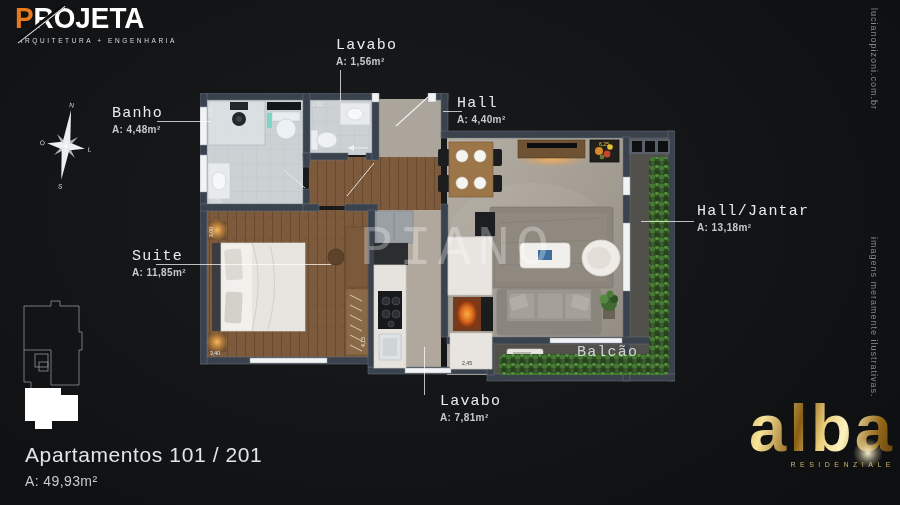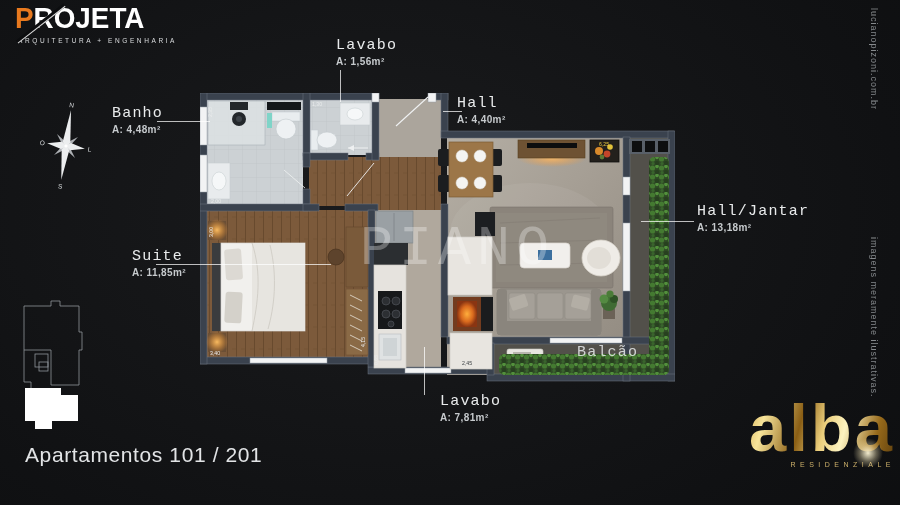--- a/index.html
+++ b/index.html
@@ -366,20 +366,21 @@
       <path d="M6 8 L33 8 L33 3 L42 3 L42 8 L61 8 L61 34 L64 34 L64 52 L61 52 L61 87 L33 87 L33 52 L6 52 Z"></path>
       <rect x="17" y="56" width="13" height="13"></rect>
       <rect x="21" y="64" width="9" height="9"></rect>
       <path d="M6 52 L6 84 L13 84 L13 90"></path>
     </g>
     <path d="M7 90 L43 90 L43 97 L60 97 L60 123 L34 123 L34 131 L17 131 L17 123 L7 123 Z" fill="#ffffff"></path>
   </svg>
 
   <div class="apt-title">
     <div class="t1">Apartamentos 101 / 201</div>
+    <div class="t2">A: 49,93m²</div>
   </div>
 
   <div class="alba">
     <div class="alba-word">alba</div>
     <div class="flare"></div>
     <div class="alba-sub">RESIDENZIALE</div>
   </div>
 
   <div class="side-text top">lucianopizoni.com.br</div>
   <div class="side-text bottom">imagens meramente ilustrativas.</div>

